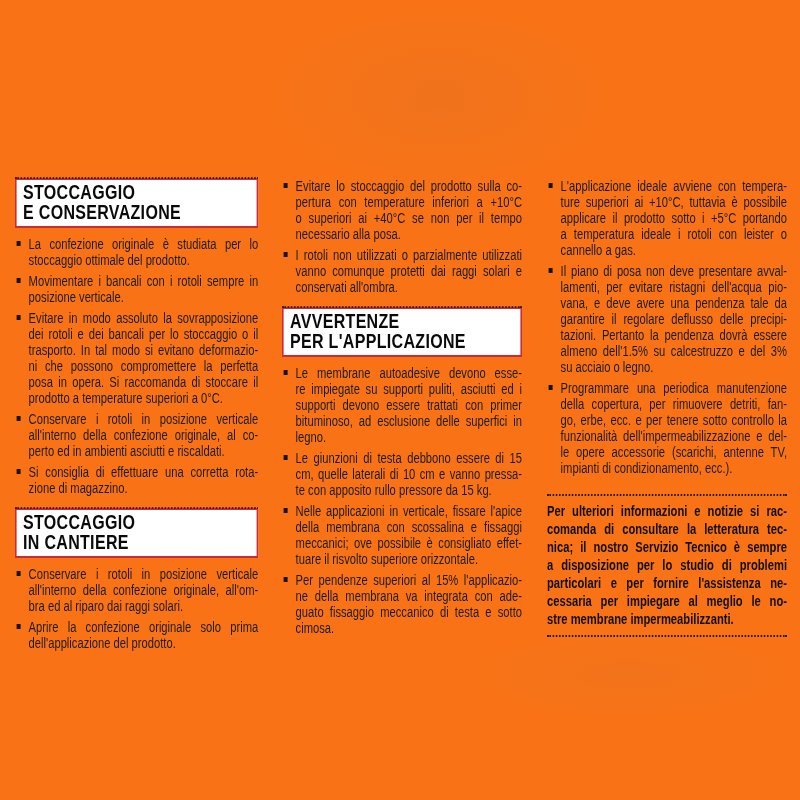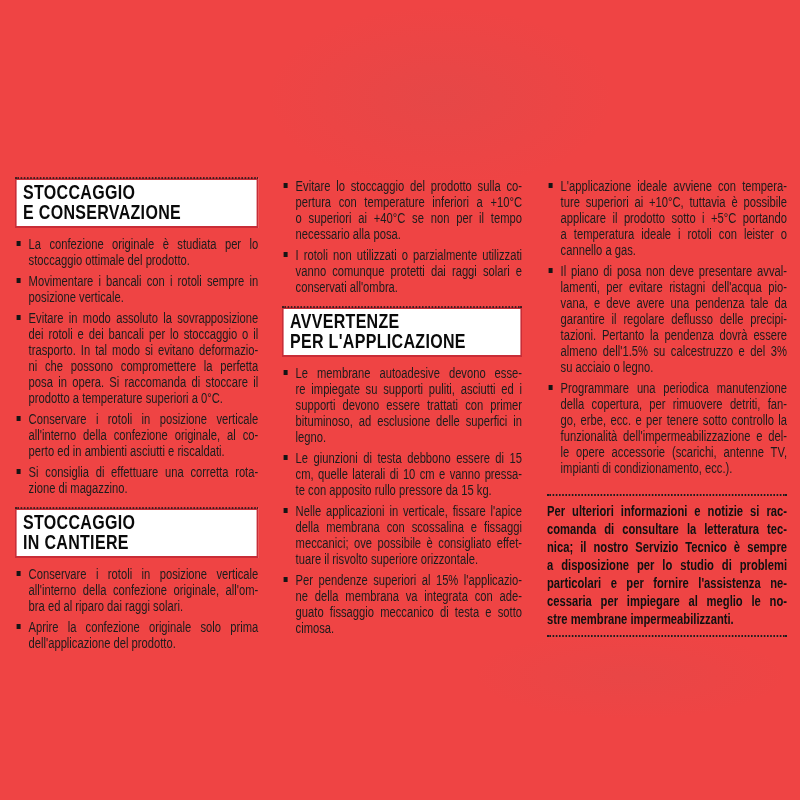--- a/index.html
+++ b/index.html
@@ -3,21 +3,21 @@
 <meta charset="utf-8">
 <style>
   html, body { margin:0; padding:0; }
   body {
     width:800px; height:800px;
     background:#ffffff;
     font-family:"Liberation Sans","DejaVu Sans",sans-serif;
     position:relative; overflow:hidden;
     --red:#c82d37; --ink:#1c1c1c;
   }
-  .page { position:absolute; inset:0; background:#ef4444; }
+  .page { position:absolute; inset:0; background:#f97316; }
   .scan-smudge { position:absolute; pointer-events:none; }
   .smudge-top { left:265px; top:5px; width:350px; height:185px;
     background:radial-gradient(closest-side, rgba(110,110,110,0.07), rgba(110,110,110,0)); }
   .smudge-bottom { left:470px; top:630px; width:320px; height:90px;
     background:radial-gradient(closest-side, rgba(110,110,110,0.05), rgba(110,110,110,0)); }
 
   .column { position:absolute; top:178px; transform:scaleX(0.8); transform-origin:0 0; }
   #col-0 { left:15px;  width:304px; }
   #col-1 { left:282px; width:300px; }
   #col-2 { left:547px; width:300px; }

